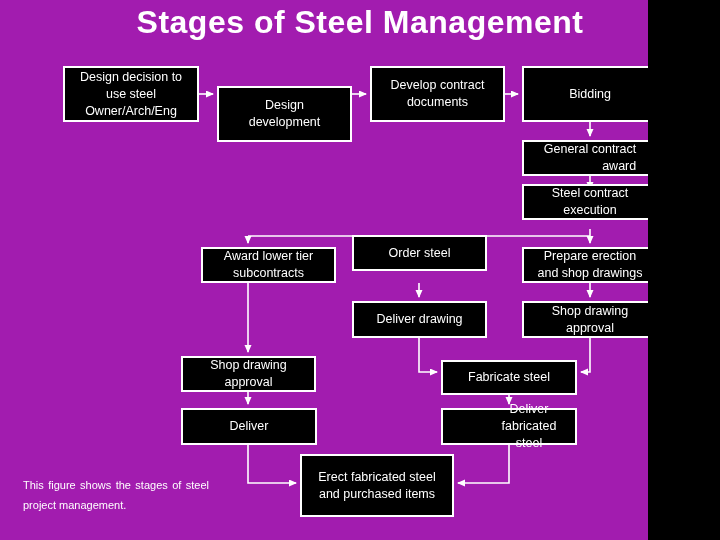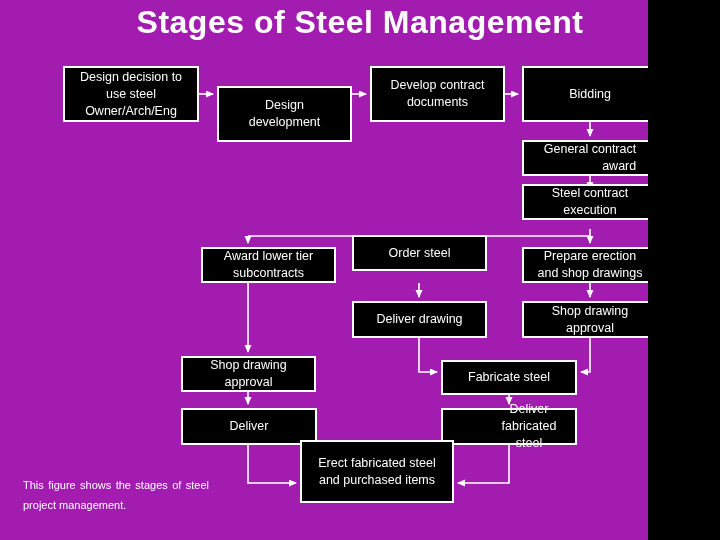--- a/index.html
+++ b/index.html
@@ -126,19 +126,19 @@
 approval</div>
 
   <div class="fc-box" style="left:181px; top:356px; width:135px; height:36px;">Shop drawing
 approval</div>
   <div class="fc-box" style="left:441px; top:360px; width:136px; height:35px;">Fabricate steel</div>
 
   <div class="fc-box" style="left:181px; top:408px; width:136px; height:37px;">Deliver</div>
   <div class="fc-box" style="left:441px; top:408px; width:136px; height:37px;padding-left:40px;">Deliver fabricated
 steel</div>
 
-  <div class="fc-box" style="left:300px; top:440px; width:154px; height:63px;">Erect fabricated steel
+  <div class="fc-box" style="left:300px; top:454px; width:154px; height:63px;">Erect fabricated steel
 and purchased items</div>
 
   <div class="caption">This figure shows the stages of steel project management.</div>
   <div class="page-number">7</div>
 
 </div>
 
 </body></html>

